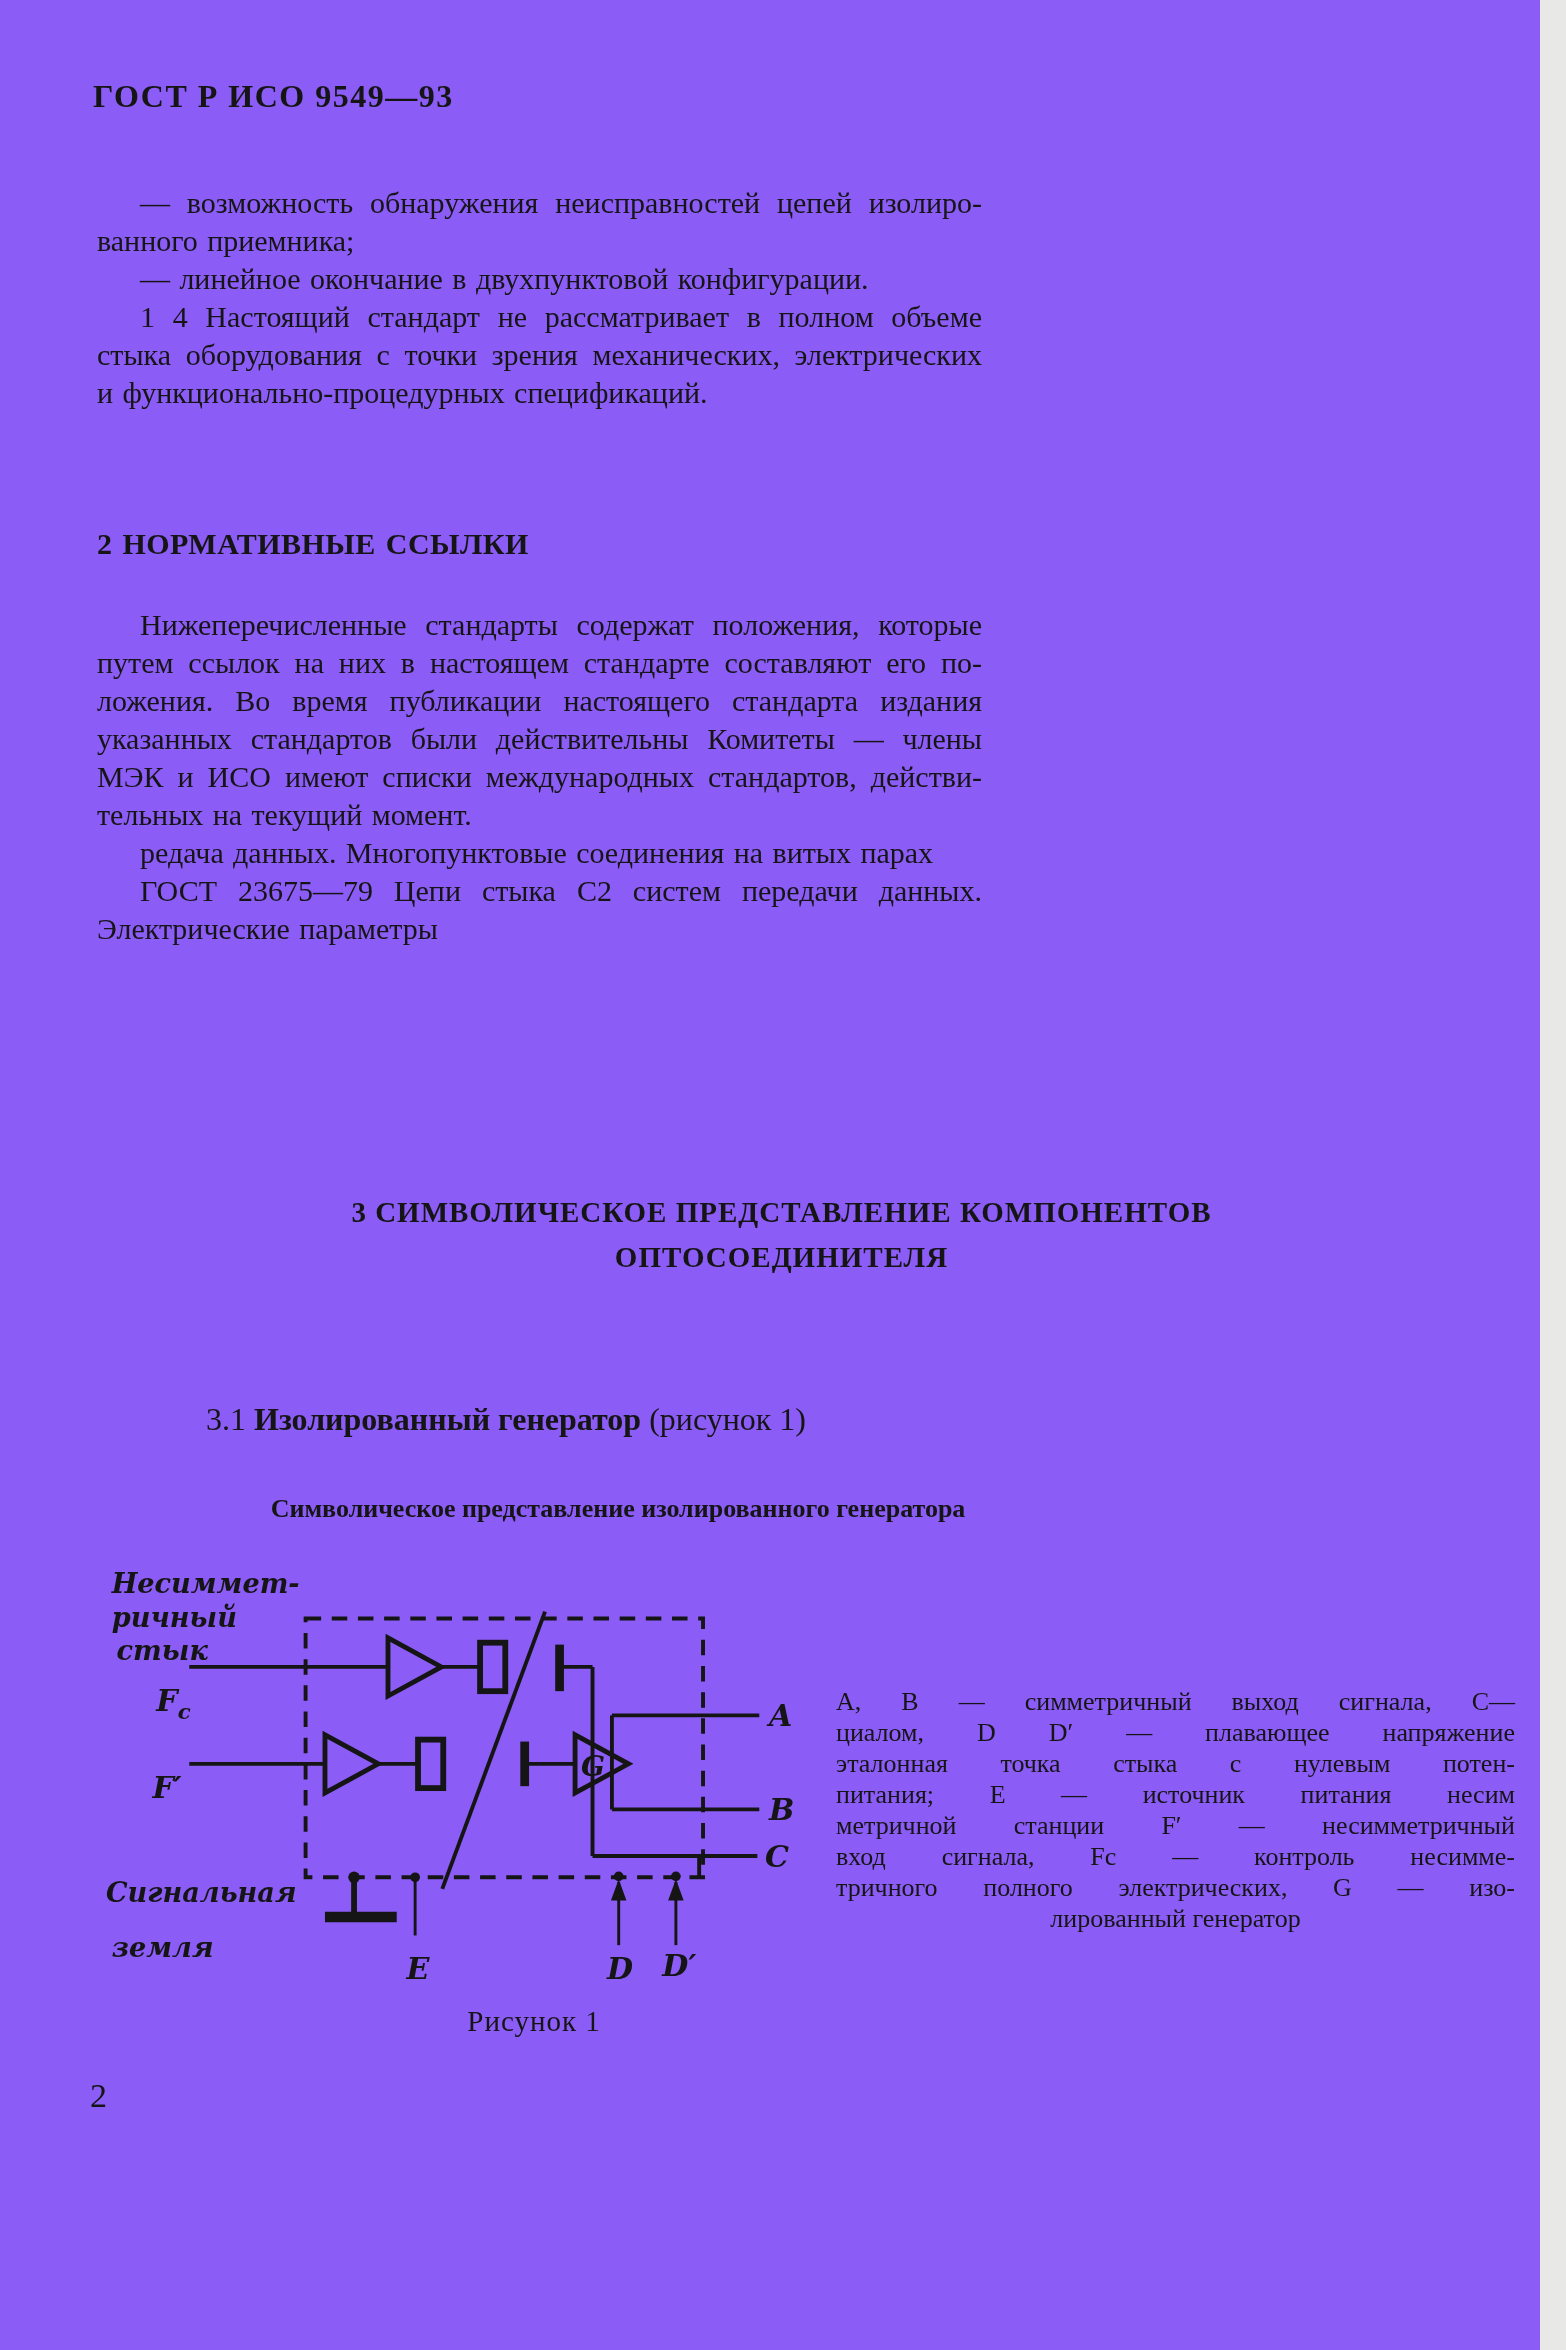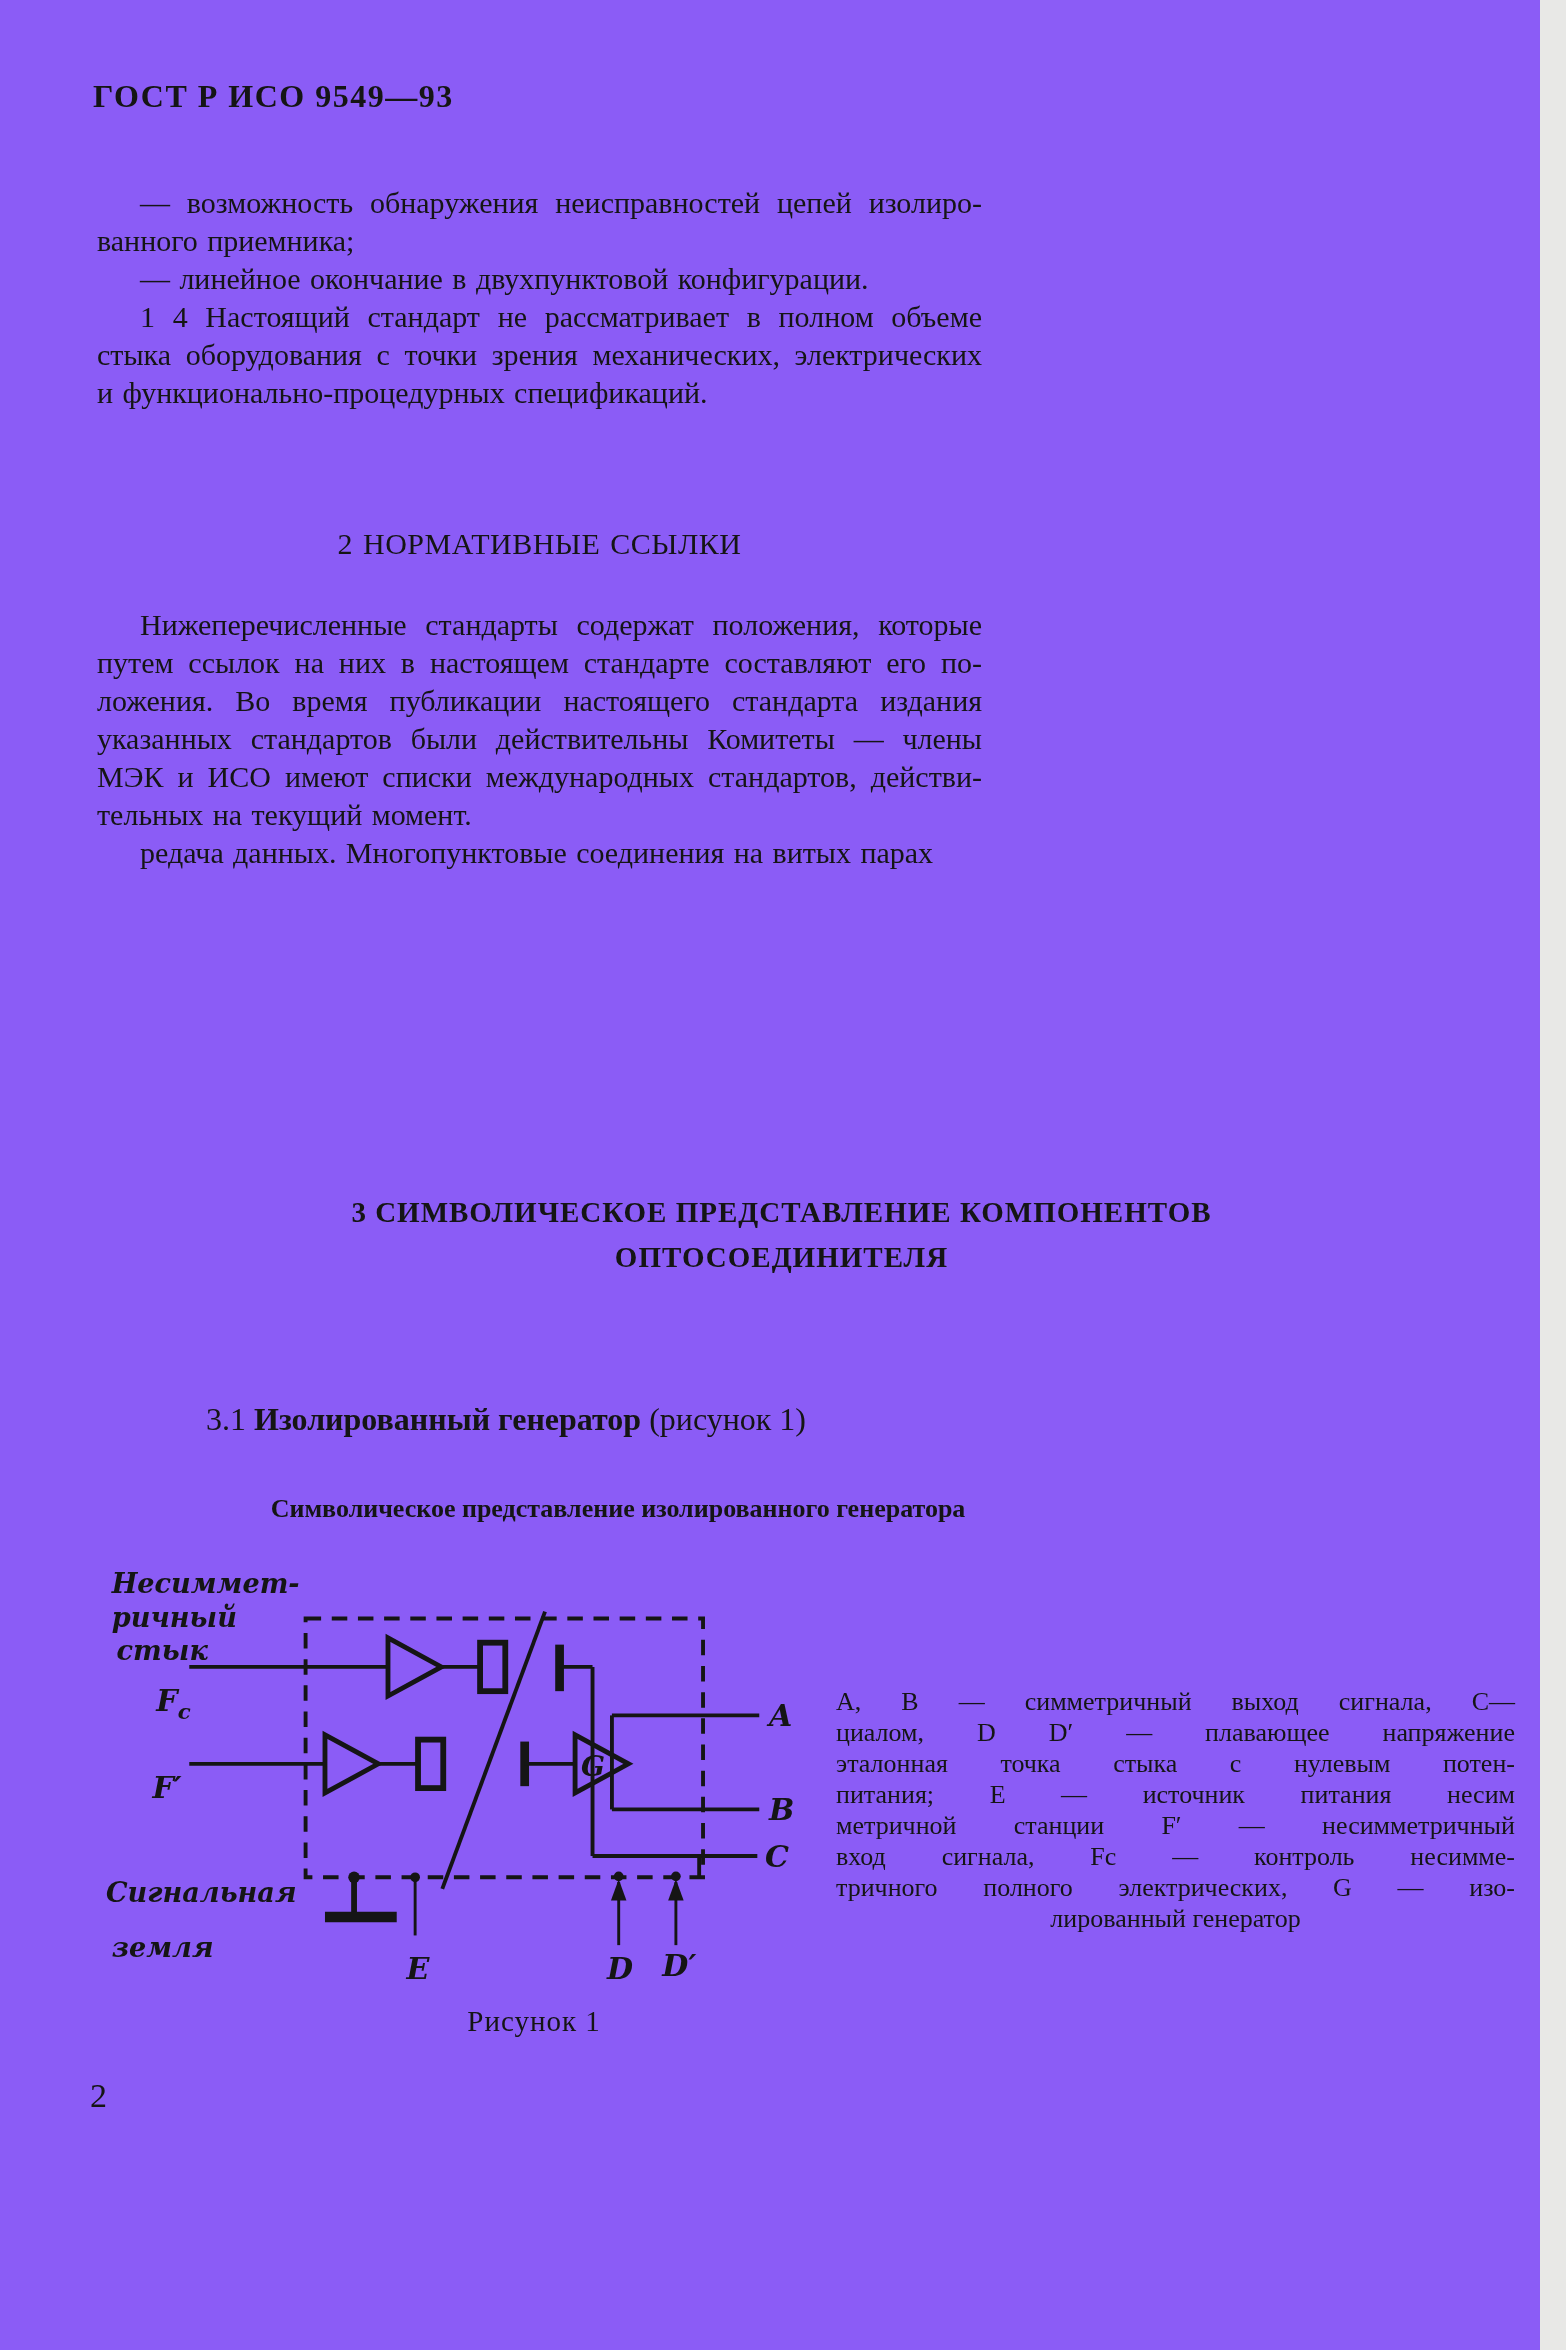--- a/index.html
+++ b/index.html
@@ -22,21 +22,21 @@
     font-size:30px;line-height:38px;word-spacing:1.9px;
   }
   .tline{
     text-align:justify;text-align-last:justify;
     white-space:nowrap;
   }
   .tline.lastline{text-align-last:left;white-space:normal;}
   .para.indent .tline:first-child{text-indent:43px;}
   .h2{
     margin-top:113px;margin-bottom:43px;
-    text-align:center;font-weight:normal;font-size:30px;letter-spacing:0.5px;
+    text-align:left;font-weight:bold;font-size:30px;letter-spacing:0.5px;
   }
   .sec3{
     position:absolute;left:136px;top:1190px;width:1291px;
     font-size:29px;font-weight:bold;line-height:45px;letter-spacing:1px;
   }
   .center-lines .tline{text-align:center;text-align-last:center;white-space:normal;}
   .sub31{
     position:absolute;left:206px;top:1401px;font-size:32px;
   }
   .sub31 .b{font-weight:bold;}
@@ -89,20 +89,24 @@
     <div class="para indent">
         <div class="tline">Нижеперечисленные стандарты содержат положения, которые</div>
         <div class="tline">путем ссылок на них в настоящем стандарте составляют его по-</div>
         <div class="tline">ложения. Во время публикации настоящего стандарта издания</div>
         <div class="tline">указанных стандартов были действительны Комитеты — члены</div>
         <div class="tline">МЭК и ИСО имеют списки международных стандартов, действи-</div>
         <div class="tline lastline">тельных на текущий момент.</div>
       </div>
     <div class="para indent">
         <div class="tline lastline">редача данных. Многопунктовые соединения на витых парах</div>
+      </div>
+    <div class="para indent">
+        <div class="tline">ГОСТ 23675—79 Цепи стыка С2 систем передачи данных.</div>
+        <div class="tline lastline">Электрические параметры</div>
       </div>
   </div>
 
   <div class="sec3 center-lines">
       <div class="tline">3 СИМВОЛИЧЕСКОЕ ПРЕДСТАВЛЕНИЕ КОМПОНЕНТОВ</div>
       <div class="tline lastline">ОПТОСОЕДИНИТЕЛЯ</div>
     </div>
 
   <div class="sub31">
     <span>3.1</span>

